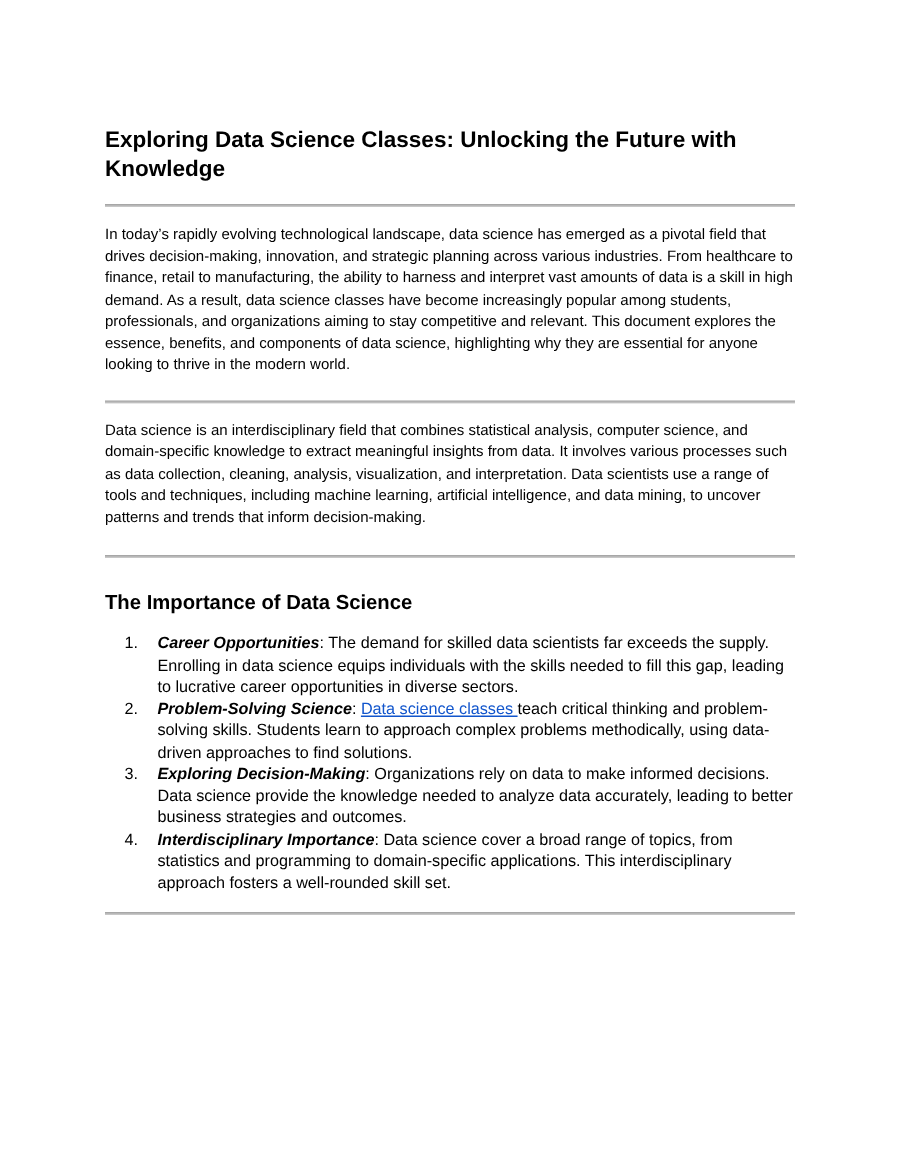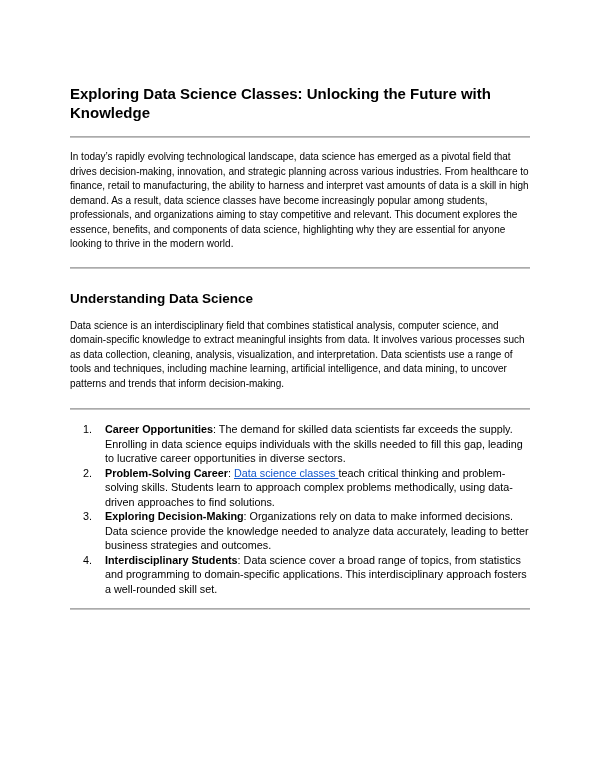--- a/index.html
+++ b/index.html
@@ -58,56 +58,56 @@
   ol.importance-list li {
     position: relative;
     margin: 0;
   }
   .li-num {
     position: absolute;
     left: -22px;
     top: 0;
     white-space: pre;
   }
-  .bold-lead { font-weight: 700; }
+  .bold-lead { font-weight: 700; font-style: italic; }
   a.doc-link {
     color: #1155cc;
     text-decoration: underline;
     cursor: pointer;
   }
 </style>
 </head>
 <body>
 
 <div class="page">
 
   <h1 class="doc-title">Exploring Data Science Classes: Unlocking the Future with Knowledge</h1>
 
   <div class="divider d1"></div>
 
   <p class="body-text">In today’s rapidly evolving technological landscape, data science has emerged as a pivotal field that drives decision-making, innovation, and strategic planning across various industries. From healthcare to finance, retail to manufacturing, the ability to harness and interpret vast amounts of data is a skill in high demand. As a result, data science classes have become increasingly popular among students, professionals, and organizations aiming to stay competitive and relevant. This document explores the essence, benefits, and components of data science, highlighting why they are essential for anyone looking to thrive in the modern world.</p>
 
   <div class="divider d2"></div>
 
-  <h2 class="section-heading">Understanding Data Science</h2>
   <p class="body-text">Data science is an interdisciplinary field that combines statistical analysis, computer science, and domain-specific knowledge to extract meaningful insights from data. It involves various processes such as data collection, cleaning, analysis, visualization, and interpretation. Data scientists use a range of tools and techniques, including machine learning, artificial intelligence, and data mining, to uncover patterns and trends that inform decision-making.</p>
 
   <div class="divider d3"></div>
 
+  <h2 class="section-heading">The Importance of Data Science</h2>
 
   <ol class="importance-list">
     <li>
       <span class="li-num">1.</span><span class="bold-lead">Career Opportunities</span><span>: </span><span>The demand for skilled data scientists far exceeds the supply. Enrolling in data science equips individuals with the skills needed to fill this gap, leading to lucrative career opportunities in diverse sectors.</span>
     </li>
     <li>
-      <span class="li-num">2.</span><span class="bold-lead">Problem-Solving Career</span><span>: </span><a class="doc-link">Data science classes&nbsp;</a><span>teach critical thinking and problem-solving skills. Students learn to approach complex problems methodically, using data-driven approaches to find solutions.</span>
+      <span class="li-num">2.</span><span class="bold-lead">Problem-Solving Science</span><span>: </span><a class="doc-link">Data science classes&nbsp;</a><span>teach critical thinking and problem-solving skills. Students learn to approach complex problems methodically, using data-driven approaches to find solutions.</span>
     </li>
     <li>
       <span class="li-num">3.</span><span class="bold-lead">Exploring Decision-Making</span><span>: </span><span>Organizations rely on data to make informed decisions. Data science provide the knowledge needed to analyze data accurately, leading to better business strategies and outcomes.</span>
     </li>
     <li>
-      <span class="li-num">4.</span><span class="bold-lead">Interdisciplinary Students</span><span>: </span><span>Data science cover a broad range of topics, from statistics and programming to domain-specific applications. This interdisciplinary approach fosters a well-rounded skill set.</span>
+      <span class="li-num">4.</span><span class="bold-lead">Interdisciplinary Importance</span><span>: </span><span>Data science cover a broad range of topics, from statistics and programming to domain-specific applications. This interdisciplinary approach fosters a well-rounded skill set.</span>
     </li>
   </ol>
 
   <div class="divider d4"></div>
 
 </div>
 
 </body></html>

